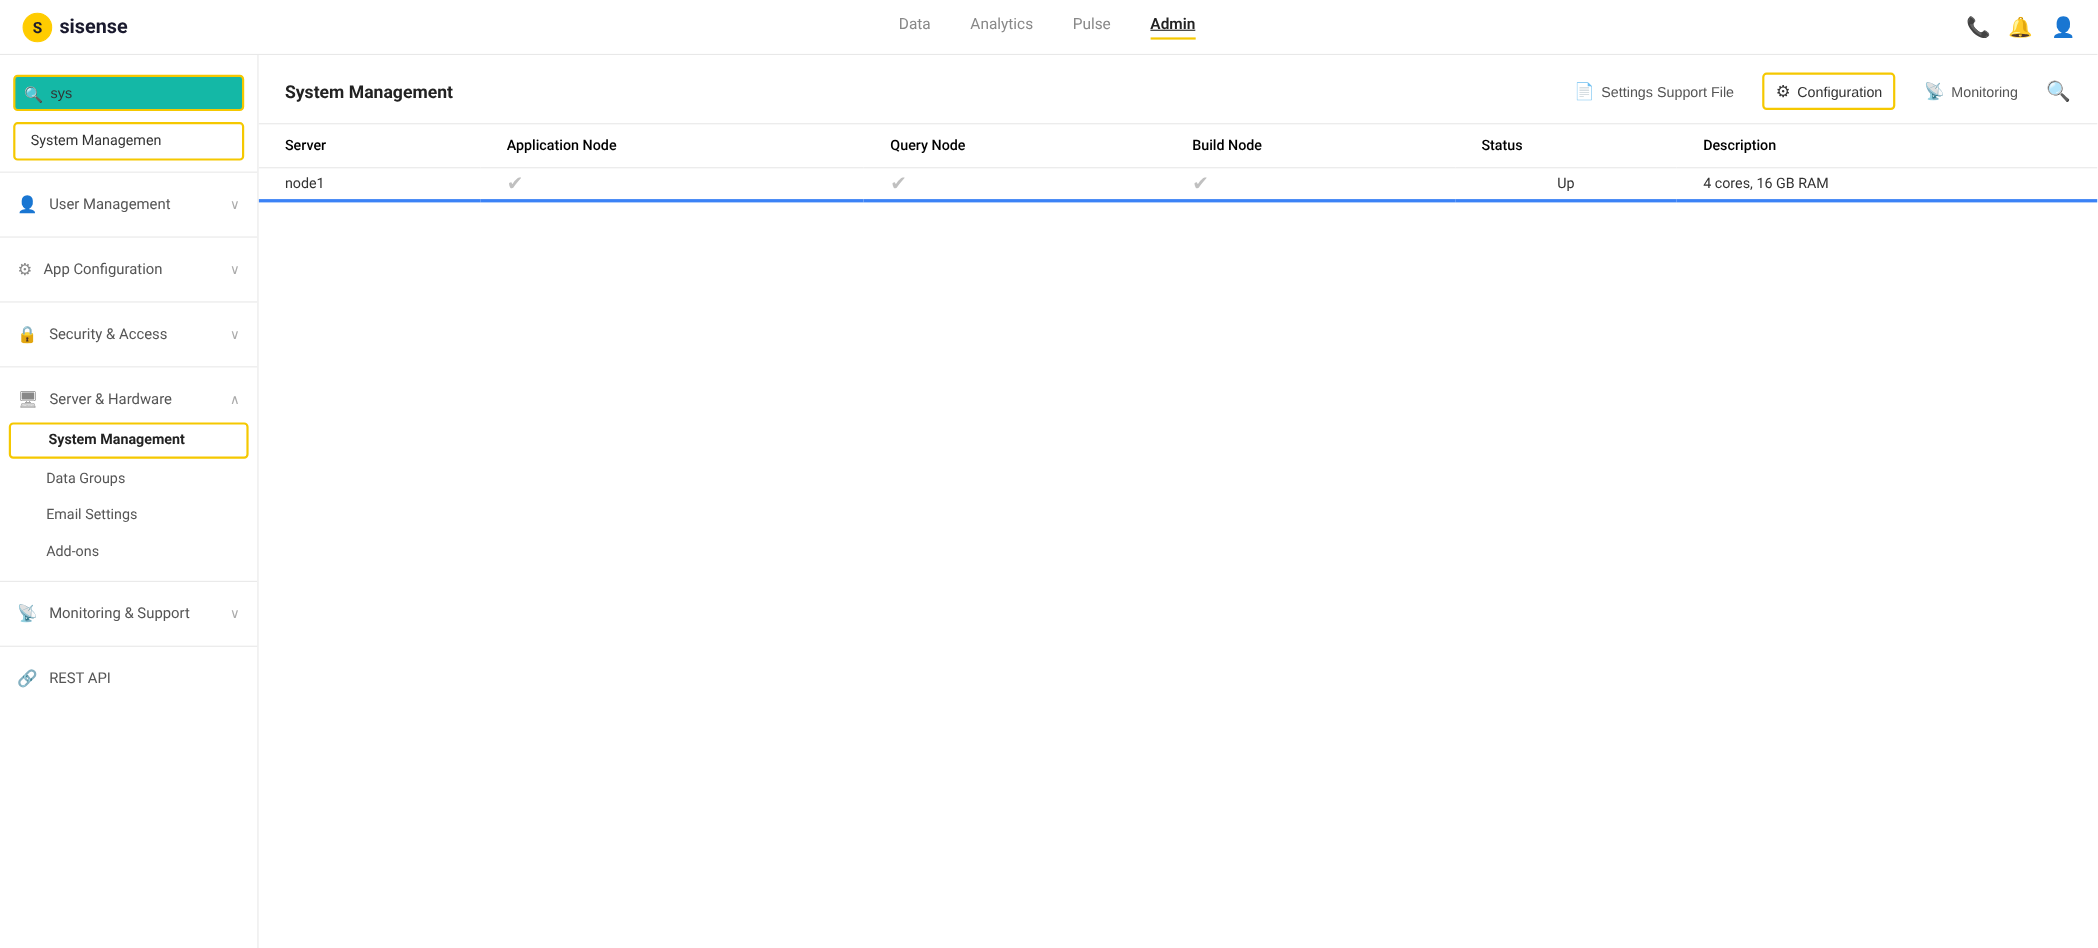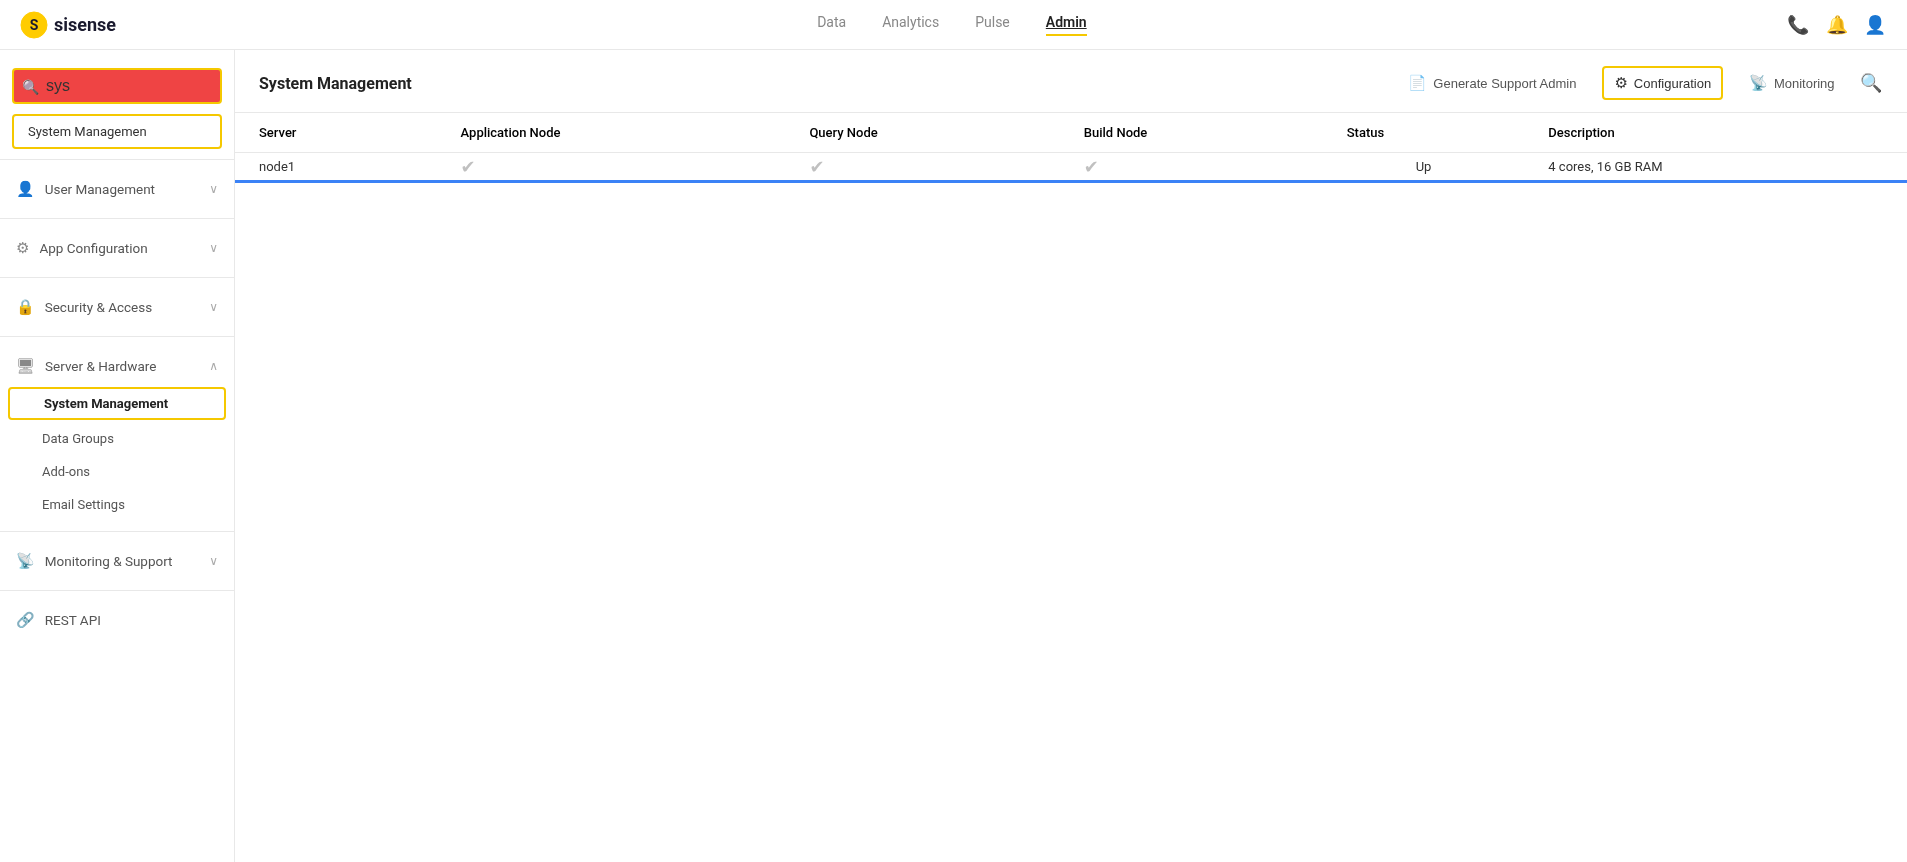--- a/index.html
+++ b/index.html
@@ -25,22 +25,22 @@
     
     .sidebar { width: 235px; border-right: 1px solid #e8e8e8; overflow-y: auto; padding: 10px 0; flex-shrink: 0; }
 
     .search-box-wrapper {
       padding: 8px 12px 10px;
       position: relative;
     }
     .search-box {
       width: 100%; padding: 7px 10px 7px 32px;
       border: 2px solid #f5c800; border-radius: 4px;
-      font-size: 16px; outline: none; color: #333;
-      background: #ef4444;
+      font-size: 13px; outline: none; color: #333;
+      background: #14b8a6;
     }
     .search-icon-inner {
       position: absolute; left: 22px; top: 50%; transform: translateY(-50%);
       color: #999; font-size: 14px;
     }
 
     .search-suggestion {
       background: #fff; border: 2px solid #f5c800;
       border-radius: 4px; margin: 0 12px;
       padding: 8px 14px; cursor: pointer;
@@ -169,22 +169,22 @@
     <div class="sidebar-divider"></div>
 
     <div class="sidebar-item">
       <span class="item-icon">🖥</span>
       <span class="item-label">Server &amp; Hardware</span>
       <span class="chevron">∧</span>
     </div>
 
     <div class="sidebar-sub-item active">System Management</div>
     <div class="sidebar-sub-item">Data Groups</div>
+    <div class="sidebar-sub-item">Email Settings</div>
     <div class="sidebar-sub-item">Add-ons</div>
-    <div class="sidebar-sub-item">Email Settings</div>
 
     <div class="sidebar-divider"></div>
 
     <div class="sidebar-item">
       <span class="item-icon">📡</span>
       <span class="item-label">Monitoring &amp; Support</span>
       <span class="chevron">∨</span>
     </div>
 
     <div class="sidebar-divider"></div>
@@ -197,21 +197,21 @@
   </aside>
 
   <main class="main-content">
 
     <div class="content-header">
       <h1 class="page-title">System Management</h1>
 
       <div class="header-actions">
         <button class="action-btn">
           <span class="btn-icon">📄</span>
-          <span>Generate Support Admin</span>
+          <span>Settings Support File</span>
         </button>
 
         <button class="action-btn highlighted">
           <span class="btn-icon">⚙</span>
           <span>Configuration</span>
         </button>
 
         <button class="action-btn">
           <span class="btn-icon">📡</span>
           <span>Monitoring</span>

